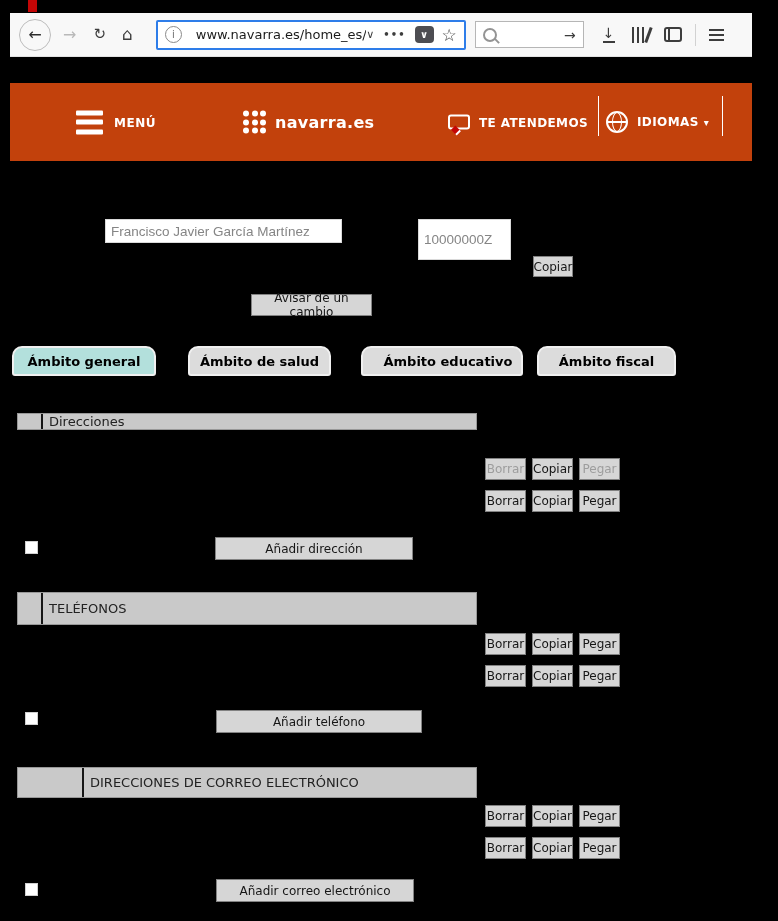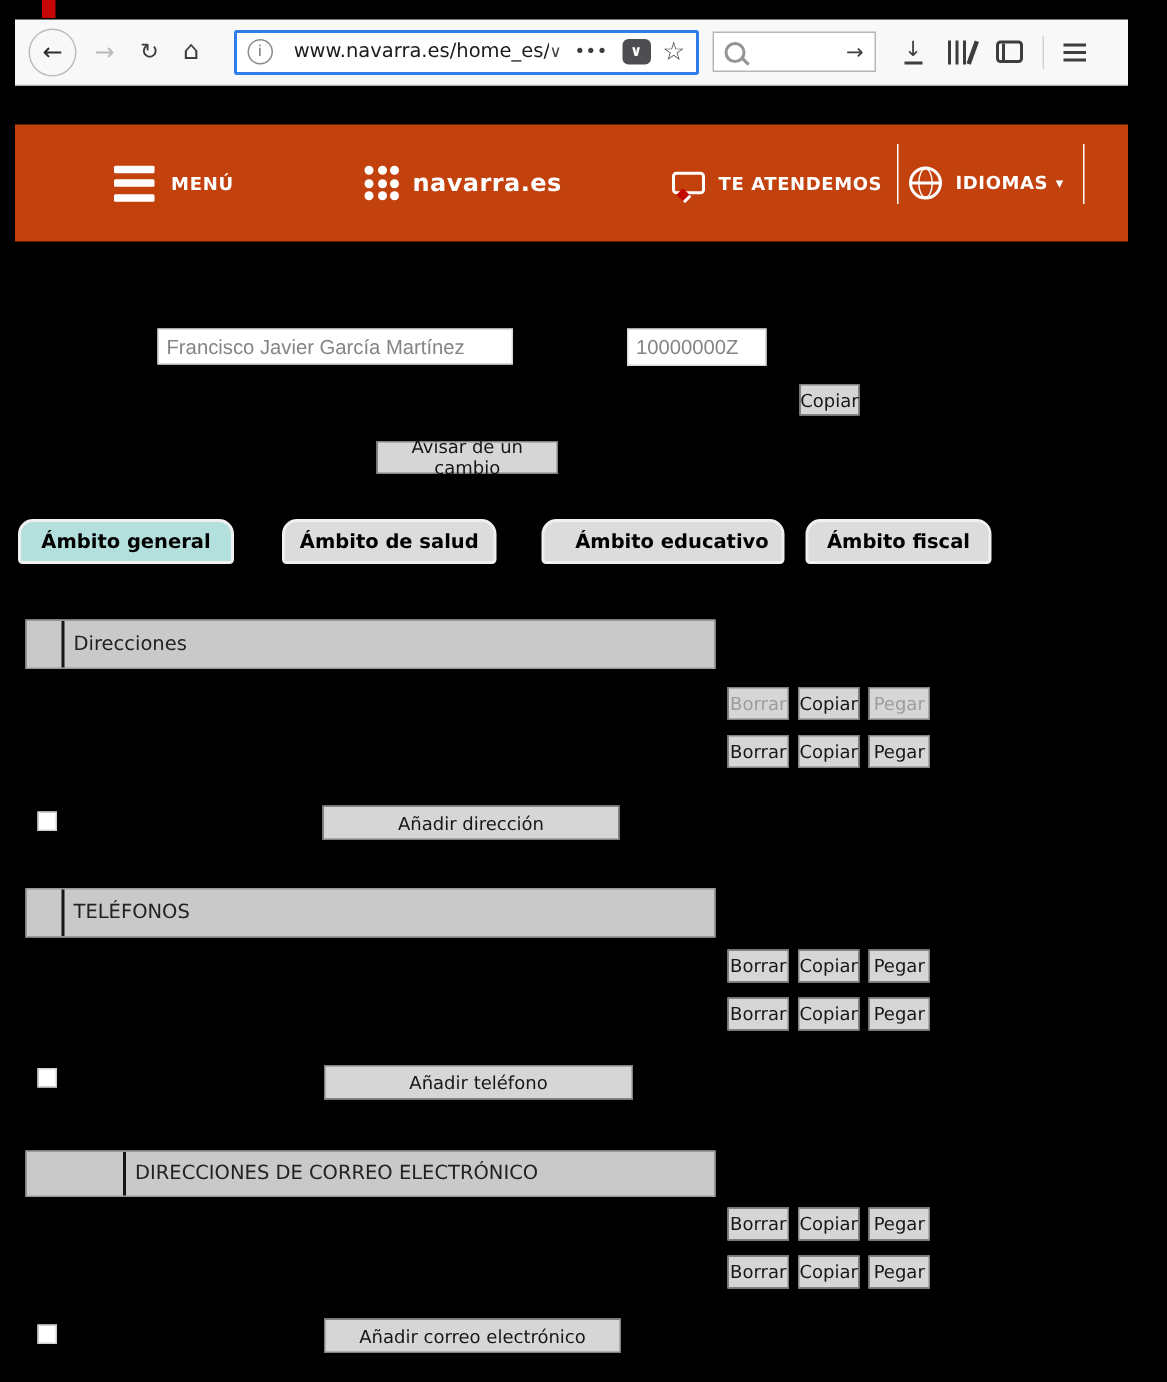--- a/index.html
+++ b/index.html
@@ -161,30 +161,30 @@
     <div class="hdr-div" style="left:588px;"></div>
     <div class="hgroup" style="left:596px;">
       <span class="globe"></span>
       <span class="lang-label">IDIOMAS</span>
       <span class="caret">▾</span>
     </div>
     <div class="hdr-div" style="left:712px;"></div>
   </div>
 
   <input class="field" style="left: 105px; top: 219px; width: 237px; height: 23px;" value="Francisco Javier García Martínez">
-  <input class="field" style="left: 418px; top: 219px; width: 93px; height: 25px;" value="10000000Z">
+  <input class="field" style="left: 418px; top: 219px; width: 93px; height: 41px;" value="10000000Z">
   <button class="gbtn" style="left:533px;top:256px;width:40px;height:21px;">Copiar</button>
   <button class="gbtn" style="left:251px;top:294px;width:121px;height:22px;">Avisar de un cambio</button>
 
   <div class="tab active" style="left:12px;width:144px;">Ámbito general</div>
   <div class="tab" style="left:188px;width:143px;">Ámbito de salud</div>
   <div class="tab" style="left:361px;width:162px;padding-left:12px;">Ámbito educativo</div>
-  <div class="tab" style="left:537px;width:124px;">Ámbito fiscal</div>
-
-  <div class="sec-head" style="top:413px;height:33px;">
+  <div class="tab" style="left:537px;width:139px;">Ámbito fiscal</div>
+
+  <div class="sec-head" style="top:413px;height:17px;">
     <span class="sec-cell" style="width:23px;"></span>
     <span class="sec-title">Direcciones</span>
   </div>
   <button class="gbtn disabled" style="left:485px;top:458px;width:41px;height:22px;">Borrar</button>
   <button class="gbtn" style="left:532px;top:458px;width:41px;height:22px;">Copiar</button>
   <button class="gbtn disabled" style="left:579px;top:458px;width:41px;height:22px;">Pegar</button>
   <button class="gbtn" style="left:485px;top:490px;width:41px;height:22px;">Borrar</button>
   <button class="gbtn" style="left:532px;top:490px;width:41px;height:22px;">Copiar</button>
   <button class="gbtn" style="left:579px;top:490px;width:41px;height:22px;">Pegar</button>
   <span class="cbx" style="top:541px;"></span>

